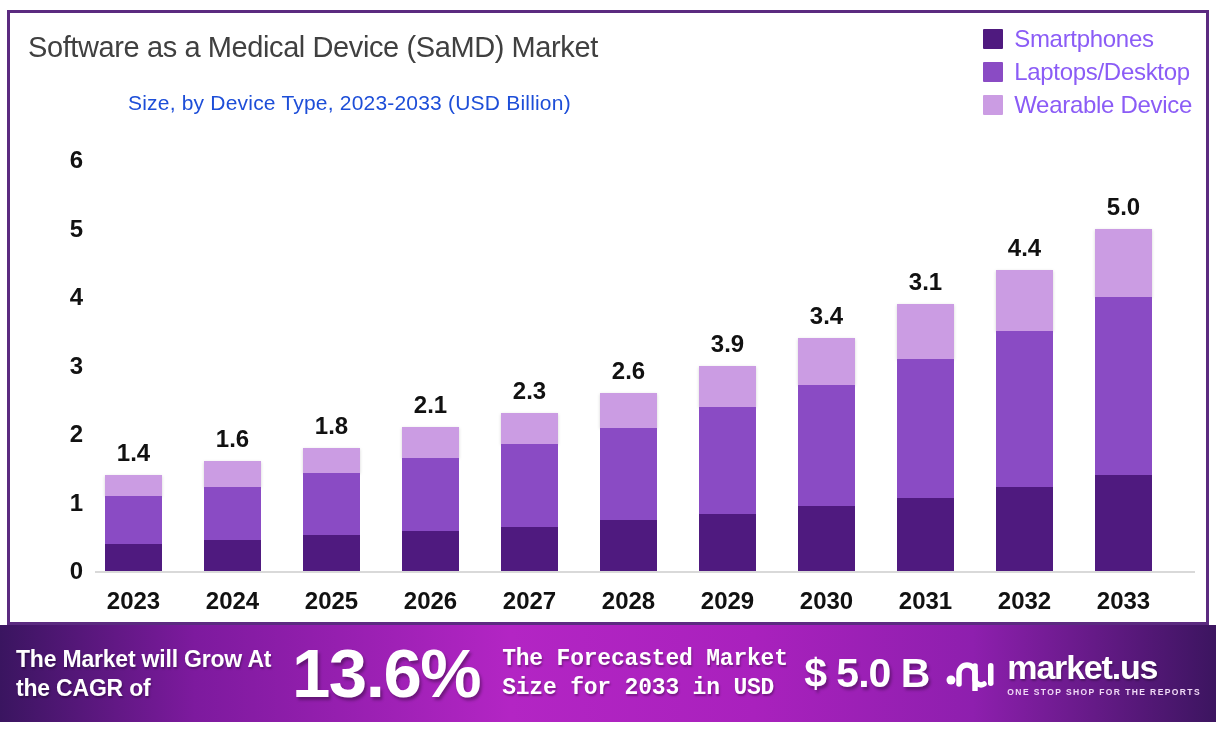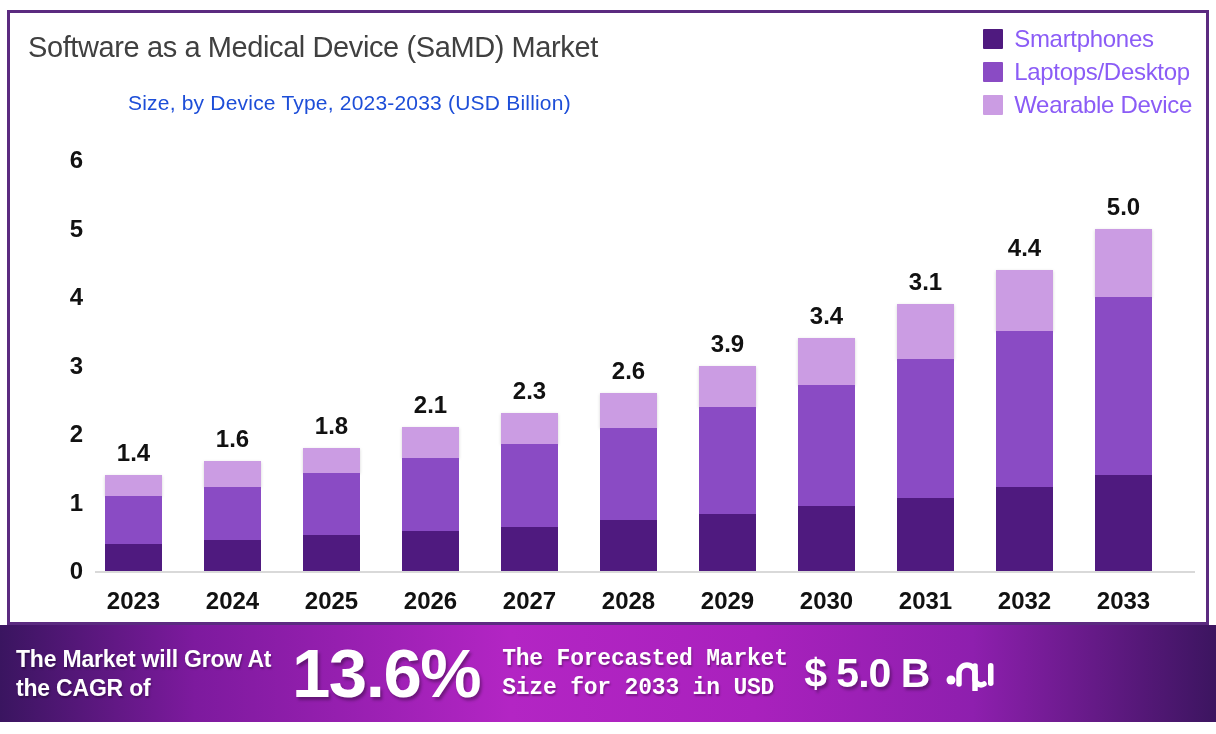--- a/index.html
+++ b/index.html
@@ -239,16 +239,20 @@
 
     <div id="brand">
       <span id="brand-mark">
         <svg width="54" height="38" viewBox="0 0 54 38" aria-hidden="true">
           <circle cx="6" cy="27" r="4.5" fill="#ffffff"></circle>
           <path d="M14 31 V20 a8 8 0 0 1 16 0 V37" fill="none" stroke="#ffffff" stroke-width="5.5" stroke-linecap="round"></path>
           <path d="M30 13 V27 a6 6 0 0 0 9 4" fill="none" stroke="#ffffff" stroke-width="5.5" stroke-linecap="round"></path>
           <rect x="43" y="10" width="5.5" height="23" rx="2.7" fill="#ffffff"></rect>
         </svg>
       </span>
+      <span id="brand-text">
+        <span id="brand-name">market.us</span>
+        <span id="brand-tagline">ONE STOP SHOP FOR THE REPORTS</span>
+      </span>
     </div>
   </div>
 
 </div>
 
 </body></html>

